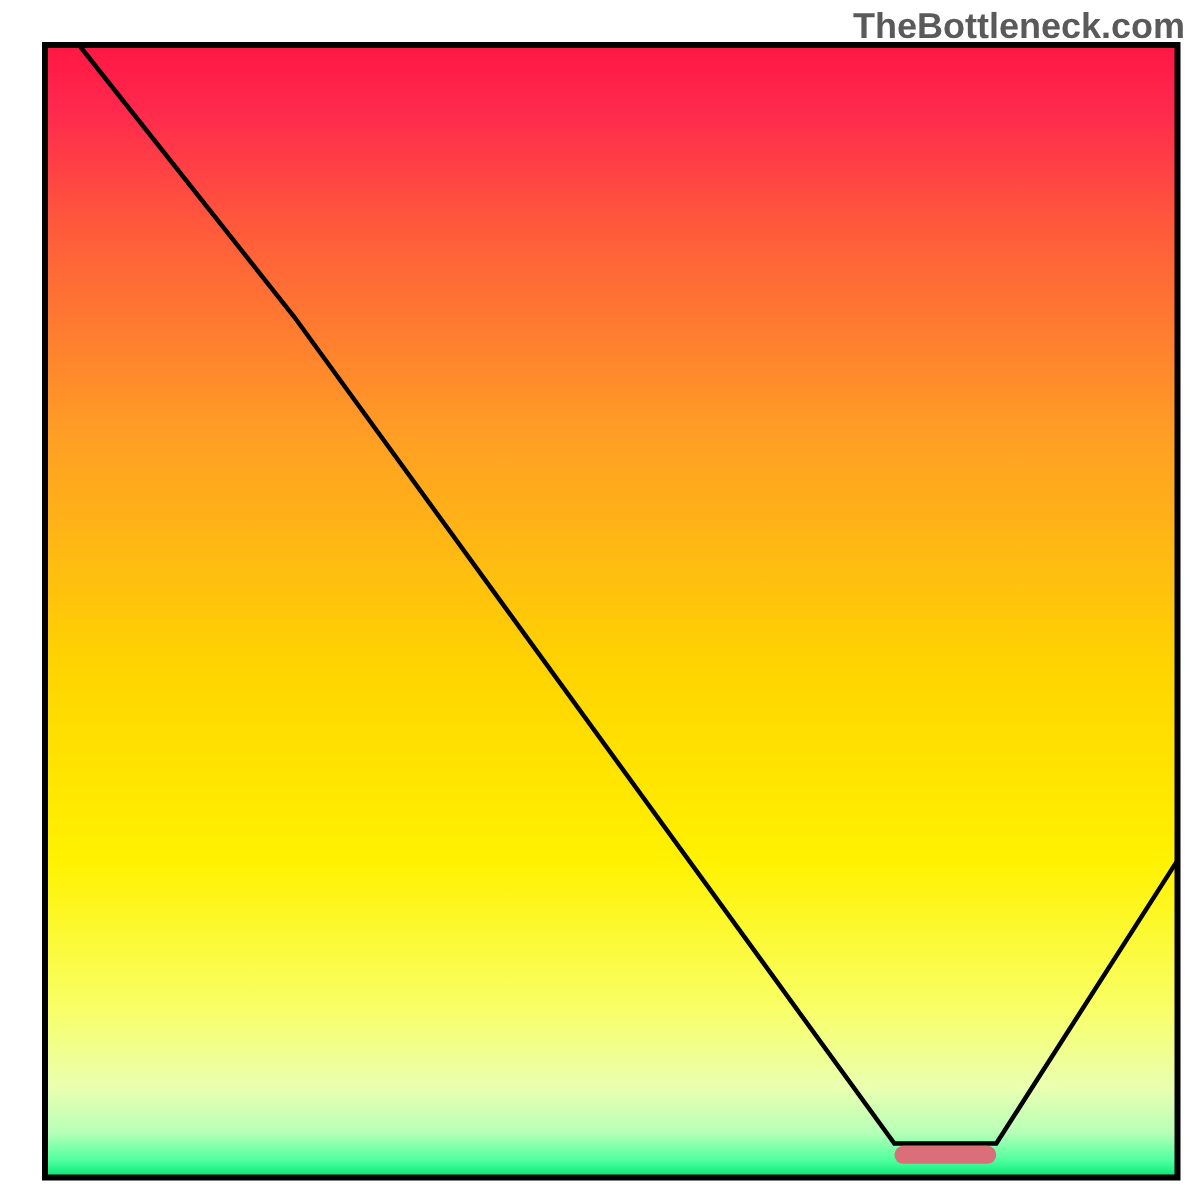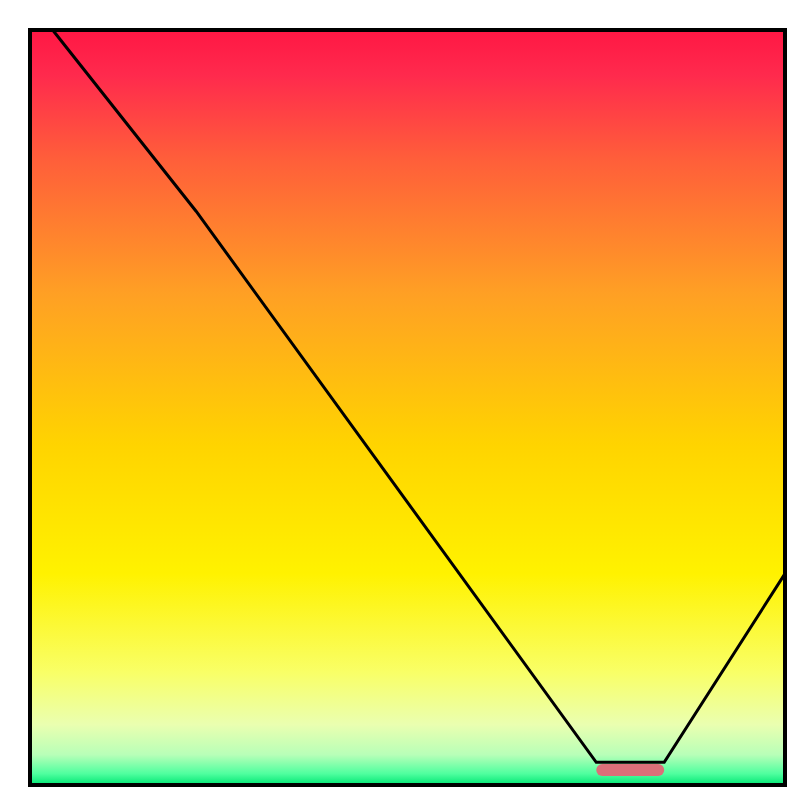--- a/index.html
+++ b/index.html
@@ -26,20 +26,21 @@
     z-index: 10;
   }
   svg {
     display: block;
   }
 </style>
 </head>
 <body>
 
 <div class="chart-container">
+  <div class="watermark">TheBottleneck.com</div>
   <svg width="800" height="800" viewBox="0 0 800 800">
     <defs>
       <linearGradient id="bgGrad" x1="0" y1="0" x2="0" y2="1">
           <stop offset="0%" stop-color="#ff1744"></stop>
           <stop offset="6%" stop-color="#ff2a4d"></stop>
           <stop offset="17%" stop-color="#ff5e3a"></stop>
           <stop offset="35%" stop-color="#ffa024"></stop>
           <stop offset="55.00000000000001%" stop-color="#ffd400"></stop>
           <stop offset="72%" stop-color="#fff200"></stop>
           <stop offset="85%" stop-color="#f9ff66"></stop>

